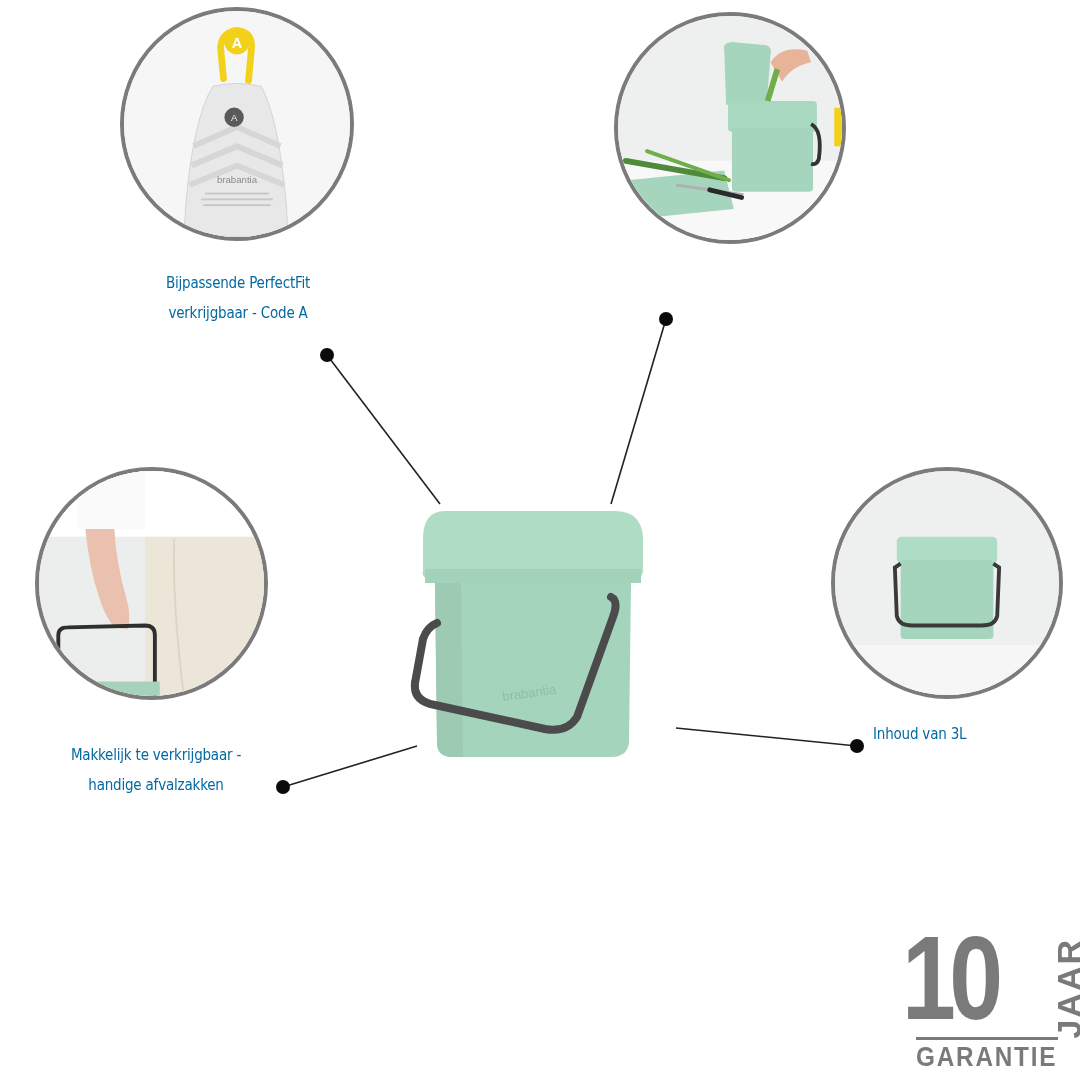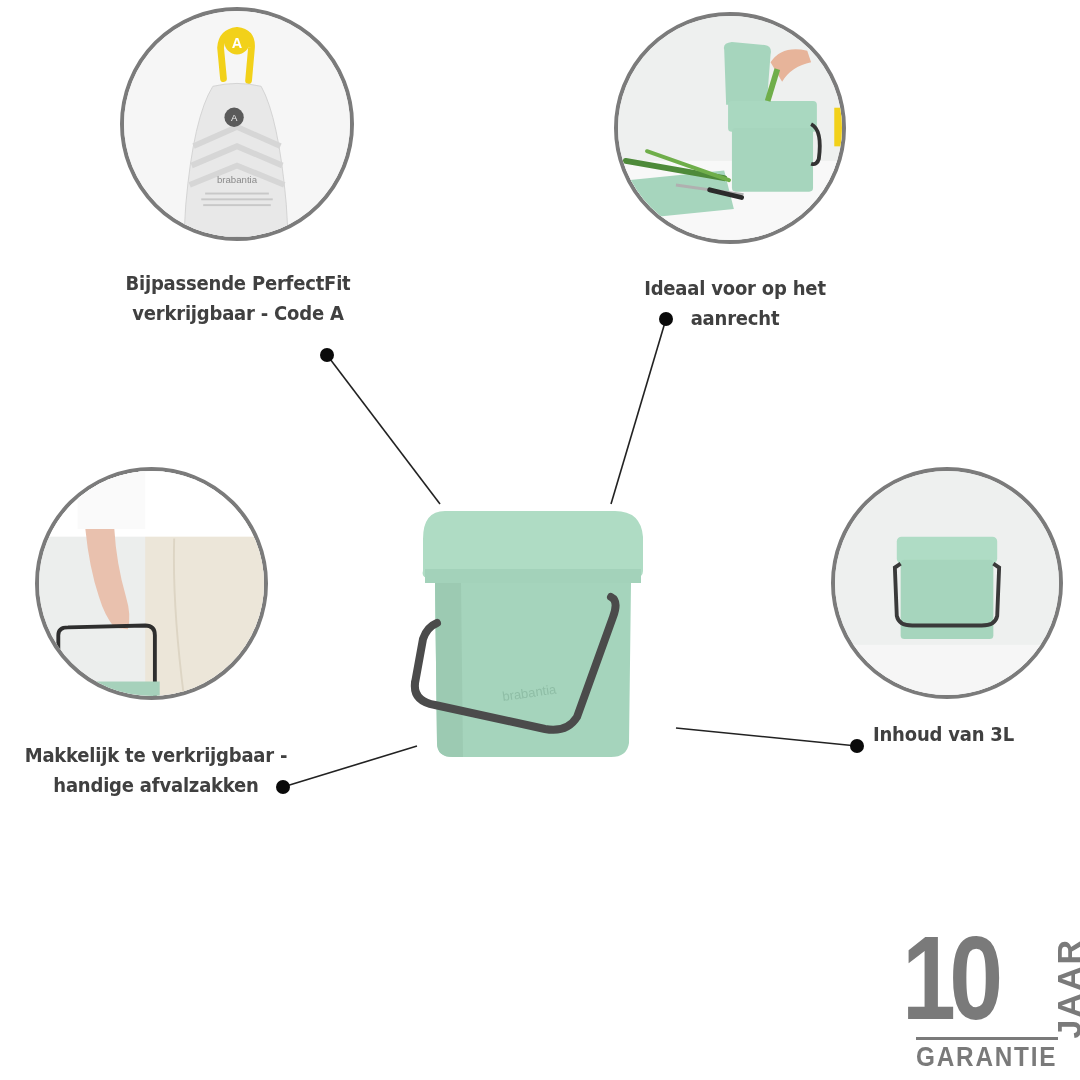--- a/index.html
+++ b/index.html
@@ -16,27 +16,26 @@
     position: absolute;
     border-radius: 50%;
     border: 4px solid #7b7b7b;
     background: #f4f4f4;
     overflow: hidden;
     box-sizing: border-box;
   }
   .feature-circle svg { position: absolute; left: 0; top: 0; width: 100%; height: 100%; }
   .label {
     position: absolute;
-    font-size: 20px;
+    font-size: 15px;
     line-height: 30px;
-    color: #404040;
+    color: #0369a1;
     white-space: nowrap;
     font-stretch: condensed;
     letter-spacing: -0.2px;
-    font-weight: bold;
   }
   .label .line { display: block; }
   .center { text-align: center; }
   .dot {
     position: absolute;
     width: 14px; height: 14px;
     border-radius: 50%;
     background: #0a0a0a;
     transform: translate(-50%, -50%);
   }
@@ -150,24 +149,20 @@
     <path d="M10 178 L18 134 Q22 122 32 118" fill="none" stroke="#4b4b4b" stroke-width="8" stroke-linecap="round"></path>
     <path d="M10 178 Q8 196 30 200 L140 224 Q162 228 172 212 L208 112 Q214 96 206 92" fill="none" stroke="#4b4b4b" stroke-width="8" stroke-linecap="round" stroke-linejoin="round"></path>
   </svg>
 
   <div class="label center" style="left:108px; top:268px; width:260px;">
     <span class="line">Bijpassende PerfectFit</span>
     <span class="line">verkrijgbaar - Code A</span>
   </div>
   <div class="dot" style="left:327px; top:355px;"></div>
 
-  <div class="label center" style="left:625px; top:273px; width:220px;">
-    <span class="line">Ideaal voor op het</span>
-    <span class="line">aanrecht</span>
-  </div>
   <div class="dot" style="left:666px; top:319px;"></div>
 
   <div class="label center" style="left:6px; top:740px; width:300px;">
     <span class="line">Makkelijk te verkrijgbaar -</span>
     <span class="line">handige afvalzakken</span>
   </div>
   <div class="dot" style="left:283px; top:787px;"></div>
 
   <div class="label" style="left:873px; top:719px;">
     <span class="line">Inhoud van 3L</span>

